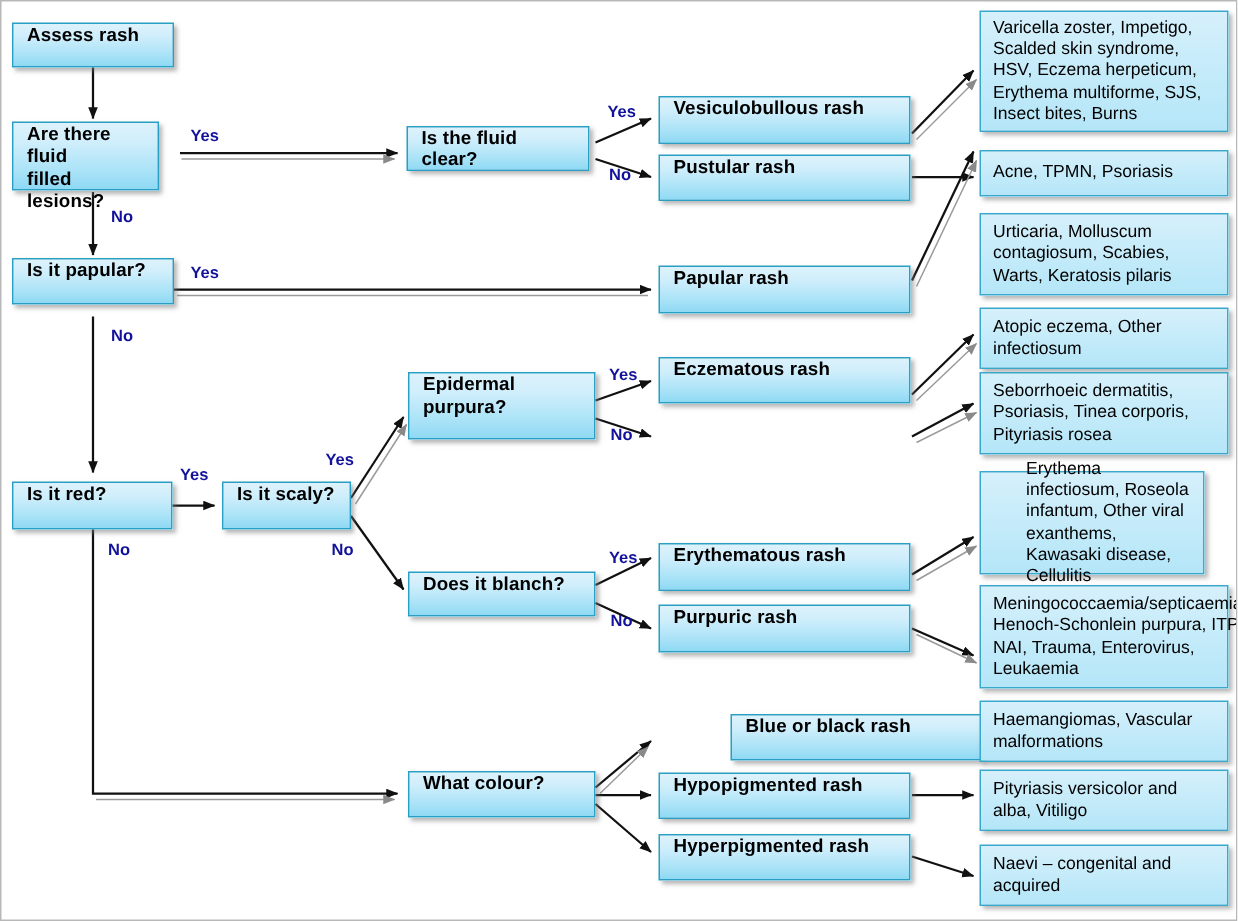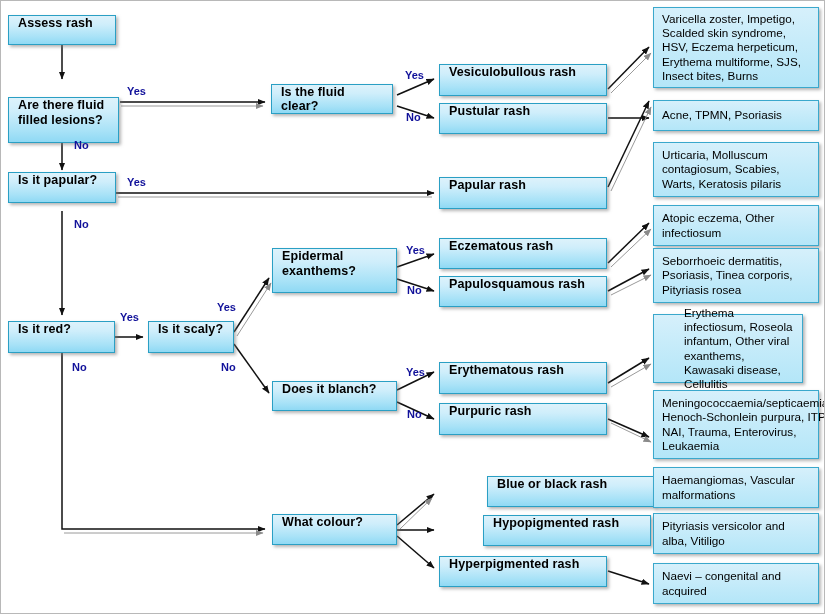--- a/index.html
+++ b/index.html
@@ -149,21 +149,21 @@
       <path d="M610,422 L650,441" marker-end="url(#ahg)"></path>
       <path d="M399,528 L431,497" marker-end="url(#ahg)"></path>
       <path d="M63,532 L262,532" marker-end="url(#ahg)"></path>
     </g>
   </svg>
 
   <div class="node start" style="left:7px; top:14px; width:108px; height:30px;">
     <span>Assess rash</span>
   </div>
 
-  <div class="node decision" style="left:7px; top:80px; width:111px; height:46px;margin-top:16px;">
+  <div class="node decision" style="left:7px; top:80px; width:98px; height:46px;">
     <span style="line-height:15px;">
       <span>Are there fluid</span><br>
       <span>filled lesions?</span>
     </span>
   </div>
 
   <div class="node decision" style="left:270px; top:83px; width:122px; height:30px;">
     <span>Is the fluid clear?</span>
   </div>
 
@@ -175,21 +175,21 @@
     <span>Is it red?</span>
   </div>
 
   <div class="node decision" style="left:147px; top:320px; width:86px; height:32px;">
     <span>Is it scaly?</span>
   </div>
 
   <div class="node decision" style="left:271px; top:247px; width:125px; height:45px;">
     <span style="line-height:15px;">
       <span>Epidermal</span><br>
-      <span>exanthems?</span>
+      <span>purpura?</span>
     </span>
   </div>
 
   <div class="node decision" style="left:271px; top:380px; width:125px; height:30px;">
     <span>Does it blanch?</span>
   </div>
 
   <div class="node decision" style="left:271px; top:513px; width:125px; height:31px;">
     <span>What colour?</span>
   </div>
@@ -203,37 +203,34 @@
   </div>
 
   <div class="node rash" style="left:438px; top:176px; width:168px; height:32px;">
     <span>Papular rash</span>
   </div>
 
   <div class="node rash" style="left:438px; top:237px; width:168px; height:31px;">
     <span>Eczematous  rash</span>
   </div>
 
-  <div class="node rash" style="left:438px; top:275px; width:168px; height:31px;">
-    <span>Papulosquamous rash</span>
-  </div>
 
   <div class="node rash" style="left:438px; top:361px; width:168px; height:32px;">
     <span>Erythematous  rash</span>
   </div>
 
   <div class="node rash" style="left:438px; top:402px; width:168px; height:32px;">
     <span>Purpuric rash</span>
   </div>
 
   <div class="node rash" style="left:438px; top:475px; width:168px; height:31px;margin-left:48px;">
     <span>Blue or black rash</span>
   </div>
 
-  <div class="node rash" style="left:438px; top:514px; width:168px; height:31px;margin-left:44px;">
+  <div class="node rash" style="left:438px; top:514px; width:168px; height:31px;">
     <span>Hypopigmented  rash</span>
   </div>
 
   <div class="node rash" style="left:438px; top:555px; width:168px; height:31px;">
     <span>Hyperpigmented  rash</span>
   </div>
 
   <div class="node outcome" style="left:652px; top:6px; width:166px; height:81px;">
     <span>Varicella zoster, Impetigo, Scalded skin syndrome, HSV, Eczema herpeticum, Erythema multiforme, SJS, Insect bites, Burns</span>
   </div>

